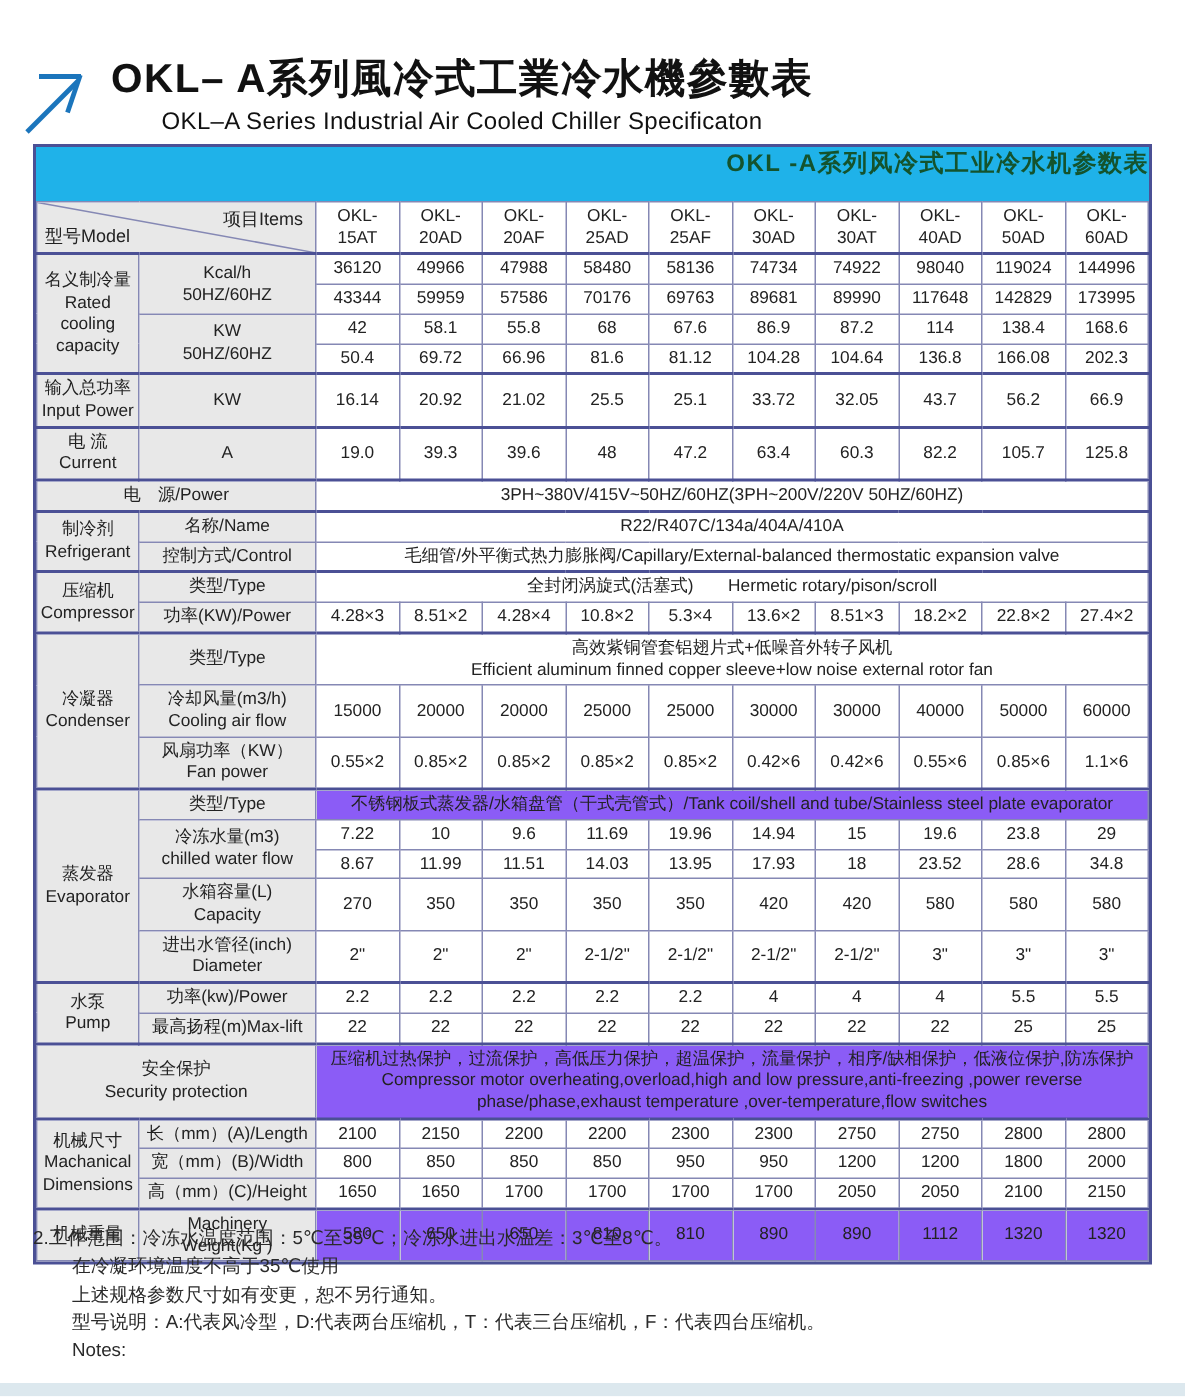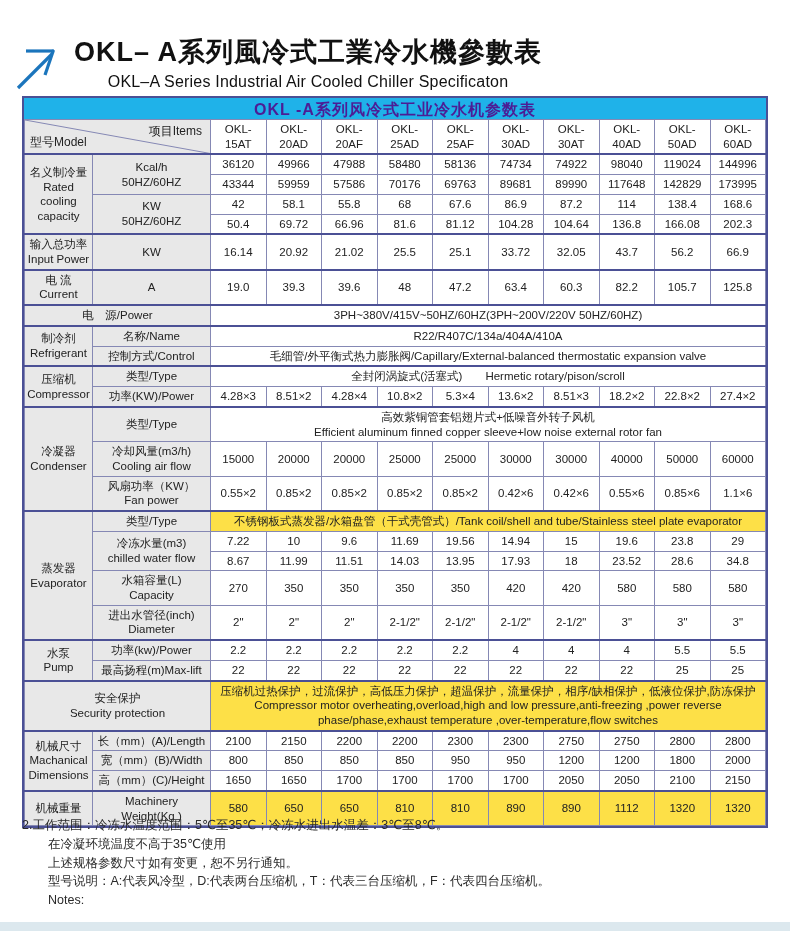--- a/index.html
+++ b/index.html
@@ -12,32 +12,32 @@
   
   .hdr { position:absolute; top:34px; left:14px; display:flex; align-items:flex-start; }
   .hdr svg { margin-top:8px; }
   .titles { margin-left:10px; }
   .title-zh { font-size:27px; font-weight:bold; color:#111; letter-spacing:1px; }
   .title-en { font-size:16px; color:#111; margin-top:3px; letter-spacing:0.2px;text-align:center; }
 
   
   .tablewrap { position:absolute; top:96px; left:22px; width:746px; border:2px solid #4b5095; }
   .tbar {
-    background:#1fb2e9; color:#4c1d95; text-align:center;
-    font-size:16px; font-weight:bold; height:21px; line-height:24px; letter-spacing:1px;
+    background:#1fb2e9; color:#14532d; text-align:right;
+    font-size:16px; font-weight:bold; height:36px; line-height:24px; letter-spacing:1px;
   }
   table.spec { width:100%; border-collapse:collapse; table-layout:fixed; }
   table.spec td {
     border:1px solid #8588b4; text-align:center; vertical-align:middle;
     font-size:11.5px; line-height:1.28; white-space:pre-line; padding:2px 1px;
     color:#222; overflow:hidden;
   }
   tr.sec-top td { border-top:2px solid #4b5095; }
   td.corner, td.lbl, td.item { background:#e8e8e8;margin-left:20px; }
-  td.shaded { background:#fde047; }
+  td.shaded { background:#8b5cf6; }
   td.model { font-size:12px; padding:4px 0; }
   td.lbl { font-size:11.5px; }
   td.item { font-size:11.5px; }
   td.val { font-size:11.5px; }
   td.span { font-size:11.5px;margin-top:12px; }
   td.corner { position:relative; height:34px; padding:0; }
   .corner-svg { position:absolute; inset:0; width:100%; height:100%; }
   .corner-model { position:absolute; left:5px; bottom:3px; font-size:12px; }
   .corner-items { position:absolute; right:8px; top:4px; font-size:12px; }
 
@@ -269,21 +269,21 @@
             <td class="item">类型/Type</td>
             <td class="span shaded" colspan="10">不锈钢板式蒸发器/水箱盘管（干式壳管式）/Tank coil/shell and tube/Stainless steel plate evaporator</td>
           </tr>
           <tr>
             <td class="item" rowspan="2">冷冻水量(m3)
 chilled water flow</td>
             <td class="val">7.22</td>
             <td class="val">10</td>
             <td class="val">9.6</td>
             <td class="val">11.69</td>
-            <td class="val">19.56</td>
+            <td class="val">19.96</td>
             <td class="val">14.94</td>
             <td class="val">15</td>
             <td class="val">19.6</td>
             <td class="val">23.8</td>
             <td class="val">29</td>
           </tr>
           <tr>
             <td class="val">8.67</td>
             <td class="val">11.99</td>
             <td class="val">11.51</td>

